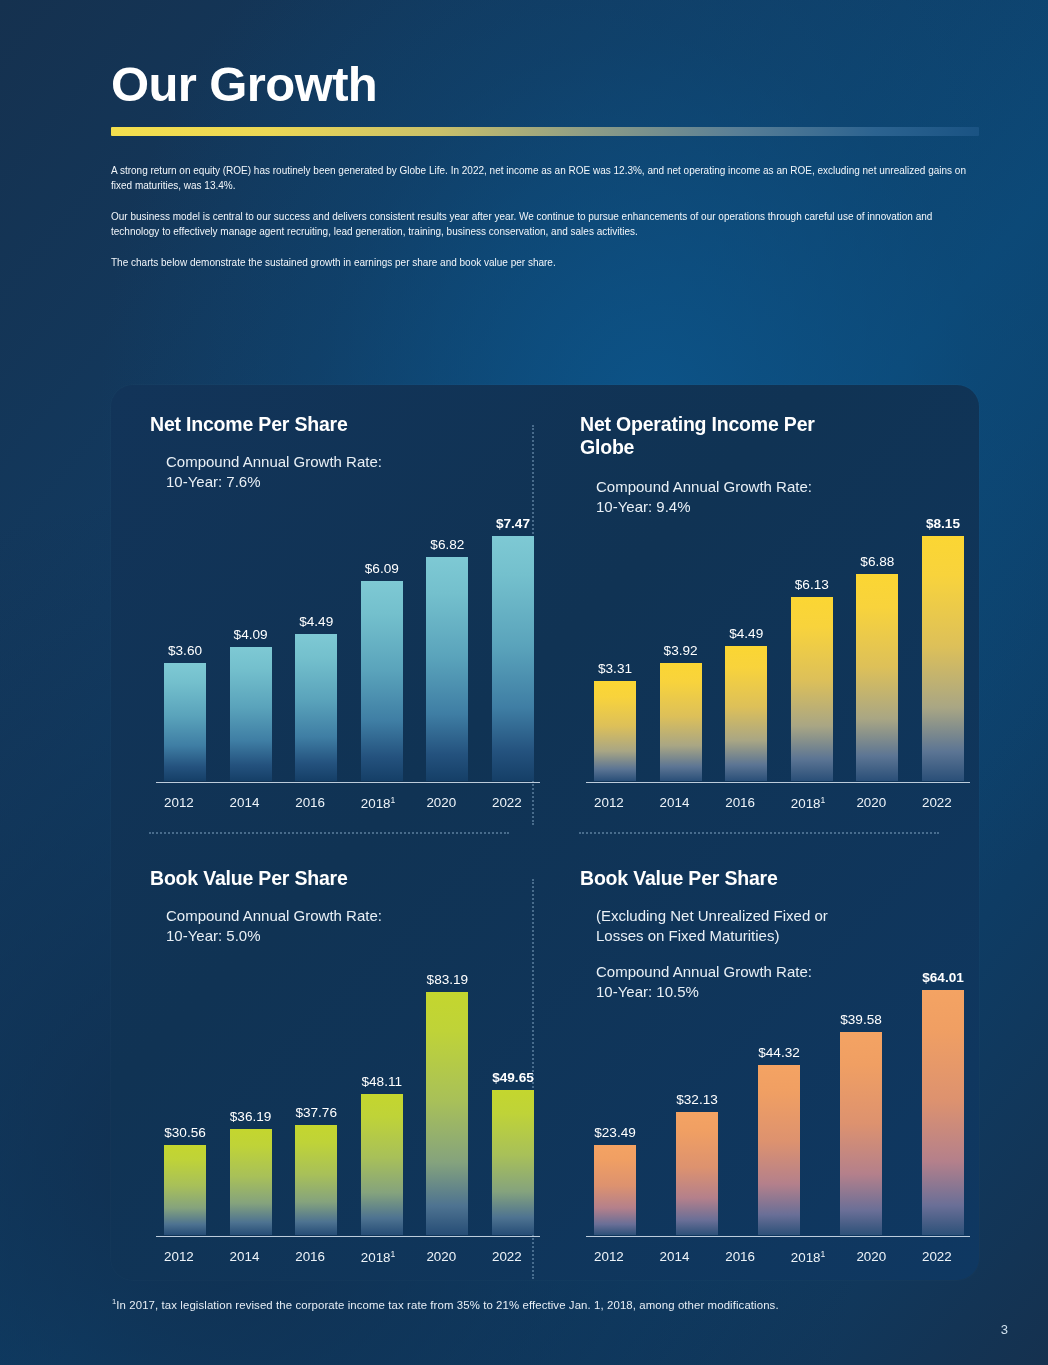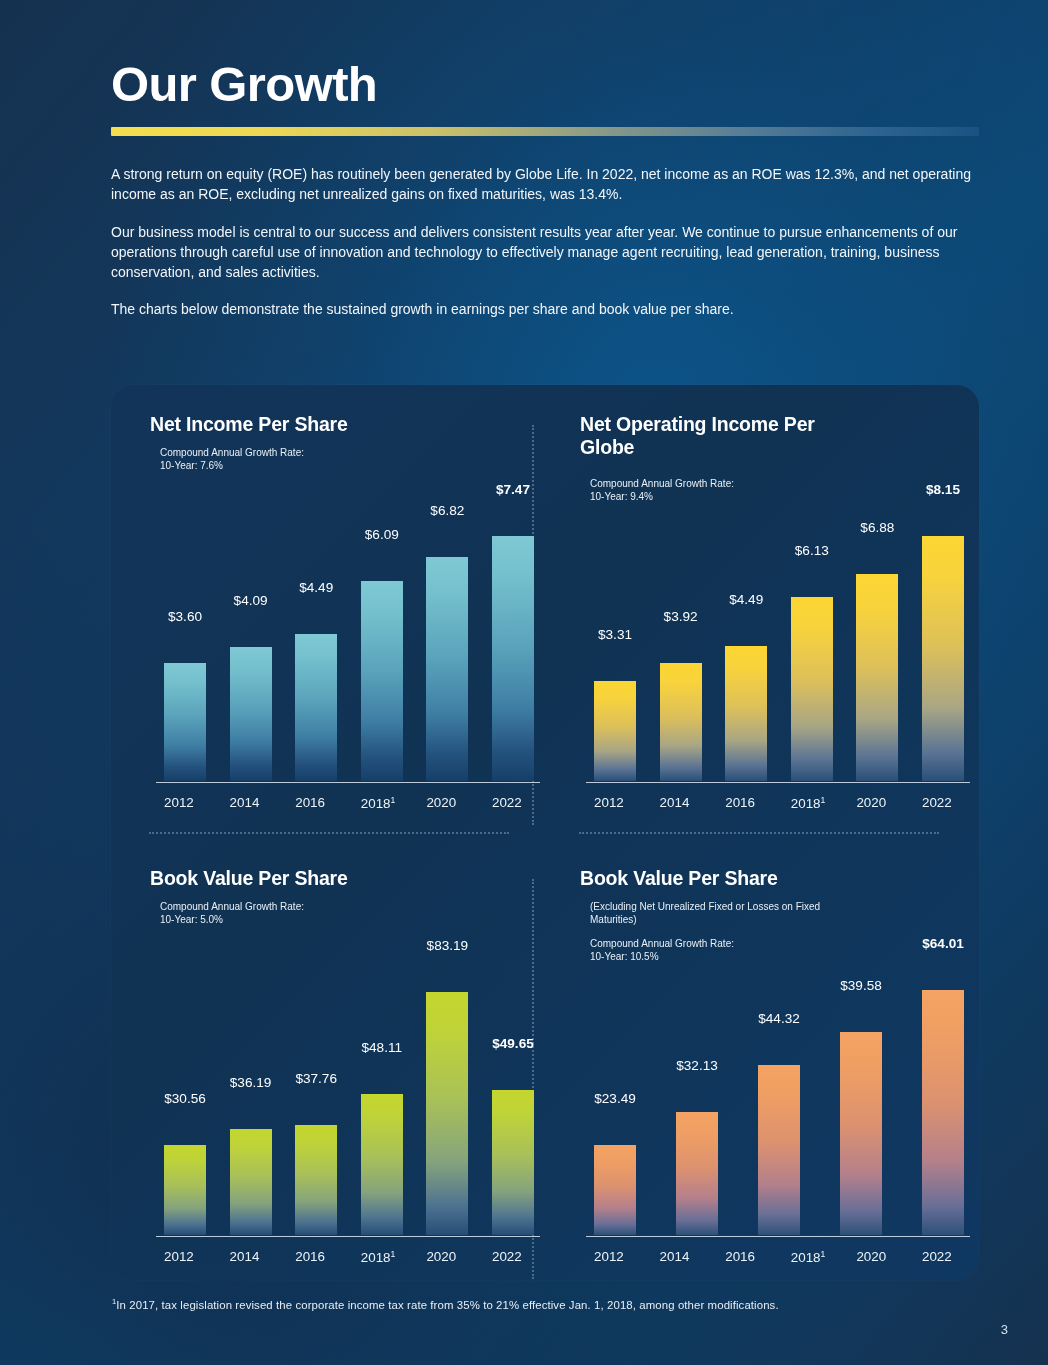--- a/index.html
+++ b/index.html
@@ -28,21 +28,21 @@
   }
   .accent-rule {
     margin-top: 18px;
     height: 9px; width: 868px;
     background: linear-gradient(90deg, #f4df4e 0%, #ecd855 18%, #c9c06a 38%, #8e9d86 55%, #5a7f96 72%, #2c6390 88%, #1a5383 100%);
     border-radius: 1px;
   }
   .intro { margin-top: 28px; }
   .intro p {
     margin: 0 0 17px 0;
-    font-size: 14px; line-height: 1.45; color: #f2f6fa;
+    font-size: 10px; line-height: 1.45; color: #f2f6fa;
     font-weight: 400;
   }
   .intro p:last-child { margin-bottom: 0; }
 
   
   #charts-card {
     position: absolute; left: 111px; top: 385px;
     width: 868px; height: 895px;
     background: linear-gradient(135deg, #123459 0%, #103354 40%, #0f3862 100%);
     border-radius: 22px;
@@ -72,42 +72,41 @@
     border-top: 2px dotted rgba(150,185,215,0.42);
   }
   .div-h.h1 { left: 38px;  top: 447px; }
   .div-h.h2 { left: 468px; top: 447px; }
 
   .chart-title {
     font-size: 19.5px; font-weight: 700; color: #ffffff;
     line-height: 1.18; margin: 0 0 8px 0; letter-spacing: -0.2px;
   }
   .chart-sub {
-    font-size: 10px; color: #e9f0f6; line-height: 1.33; margin: 10px;
+    font-size: 15px; color: #e9f0f6; line-height: 1.33; margin: 16px;
     font-weight: 400;
   }
   .chart-sub + .chart-sub { margin-top: 10px; }
 
   
   .plot {
     position: absolute; left: 0; right: 0; bottom: 52px;
     height: 300px;
   }
   .bars {
     position: absolute; left: 14px; right: 6px; bottom: 0;
     height: 300px;
     display: flex; align-items: flex-end; justify-content: space-between;
   }
   .bar-col {
     width: 42px;
     display: flex; flex-direction: column; align-items: center;
     justify-content: flex-end;
     height: 100%;
     position: relative;
-    gap: 34px;
   }
   .bar-label {
     font-size: 13.6px; color: #ffffff; margin-bottom: 5px;
     white-space: nowrap; font-weight: 400;
   }
   .bar-label.emph { font-weight: 700; }
   .bar {
     width: 42px;
     border-radius: 0;
   }

